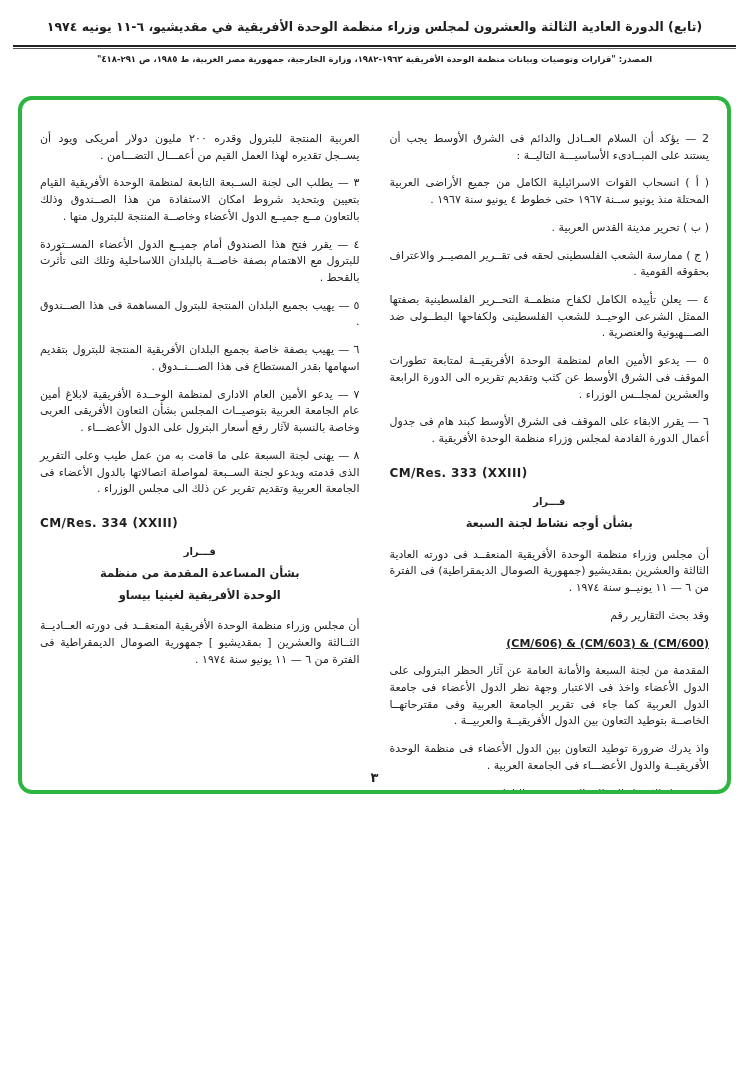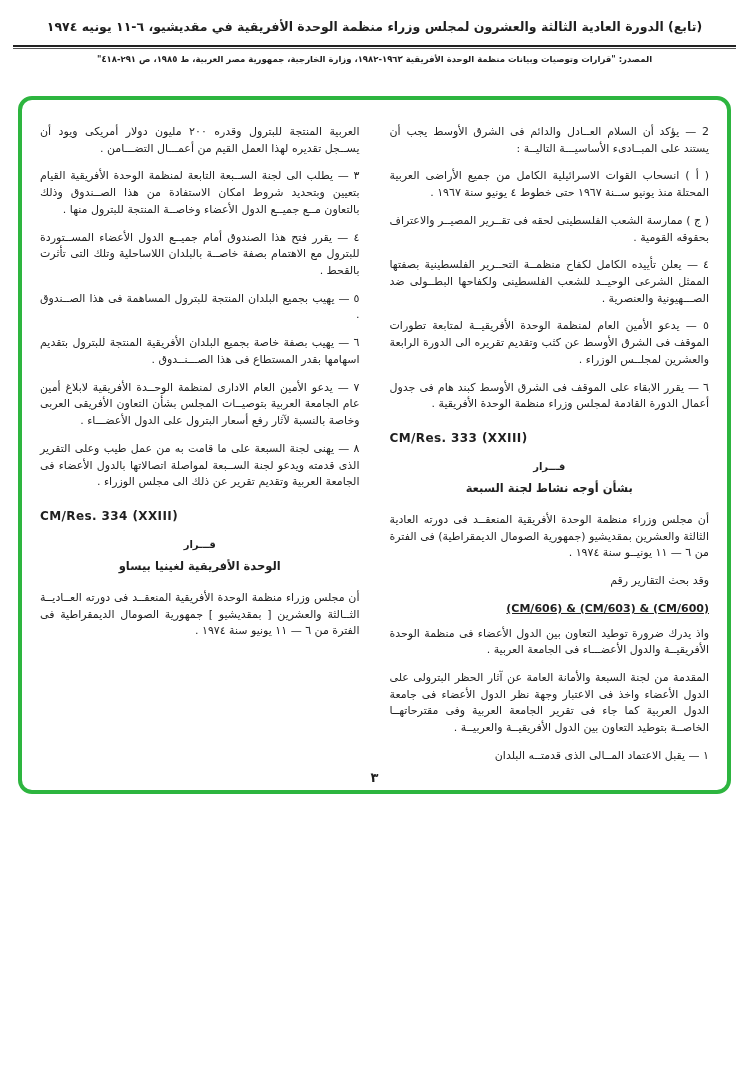--- a/index.html
+++ b/index.html
@@ -51,21 +51,21 @@
     min-width:0;
     font-size:11px;
     line-height:1.52;
     direction:rtl;
   }
   
   .block{direction:rtl;}
   .block.para{
     text-align:justify;
     text-justify:inter-word;
-    margin:4px 0 11px;
+    margin:11px 0 11px;
   }
   .block.ref{
     direction:ltr;
     text-align:left;
     font-weight:bold;
     font-size:12px;
     margin:16px 0 12px;
     letter-spacing:.4px;
   }
   .block.title{
@@ -106,44 +106,46 @@
     <div class="title">(تابع) الدورة العادية الثالثة والعشرون لمجلس وزراء منظمة الوحدة الأفريقية في مقديشيو، ٦-١١ يونيه ١٩٧٤</div>
     <div class="rule"></div>
     <div class="source">المصدر: "قرارات وتوصيات وبيانات منظمة الوحدة الأفريقية ١٩٦٣-١٩٨٢، وزارة الخارجية، جمهورية مصر العربية، ط ١٩٨٥، ص ٢٩١-٤١٨"</div>
   </div>
 
   <div class="frame">
     <div class="columns">
       <div class="col">
           <div class="block para">2 — يؤكد أن السلام العــادل والدائم فى الشرق الأوسط يجب أن يستند على المبــادىء الأساسيـــة التاليــة :</div>
           <div class="block para">( أ ) انسحاب القوات الاسرائيلية الكامل من جميع الأراضى العربية المحتلة منذ يونيو ســنة ١٩٦٧ حتى خطوط ٤ يونيو سنة ١٩٦٧ .</div>
+          <div class="block para">( ب ) تحرير مدينة القدس العربية .</div>
           <div class="block para">( ج ) ممارسة الشعب الفلسطينى لحقه فى تقــرير المصيــر والاعتراف بحقوقه القومية .</div>
           <div class="block para">٤ — يعلن تأييده الكامل لكفاح منظمــة التحــرير الفلسطينية بصفتها الممثل الشرعى الوحيــد للشعب الفلسطينى ولكفاحها البطــولى ضد الصـــهيونية والعنصرية .</div>
           <div class="block para">٥ — يدعو الأمين العام لمنظمة الوحدة الأفريقيــة لمتابعة تطورات الموقف فى الشرق الأوسط عن كثب وتقديم تقريره الى الدورة الرابعة والعشرين لمجلــس الوزراء .</div>
           <div class="block para">٦ — يقرر الابقاء على الموقف فى الشرق الأوسط كبند هام فى جدول أعمال الدورة القادمة لمجلس وزراء منظمة الوحدة الأفريقية .</div>
           <div class="block ref">CM/Res. 333  (XXIII)</div>
           <div class="block title">قـــرار</div>
           <div class="block subtitle last">بشأن أوجه نشاط لجنة السبعة</div>
           <div class="block para">أن مجلس وزراء منظمة الوحدة الأفريقية المنعقــد فى دورته العادية الثالثة والعشرين بمقديشيو (جمهورية الصومال الديمقراطية) فى الفترة من ٦ — ١١ يونيــو سنة ١٩٧٤ .</div>
           <div class="block para">وقد بحث التقارير رقم</div>
           <div class="block codes">(CM/606) &amp; (CM/603) &amp; (CM/600)</div>
+          <div class="block para">المقدمة من لجنة السبعة والأمانة العامة عن آثار الحظر البترولى على الدول الأعضاء واخذ فى الاعتبار وجهة نظر الدول الأعضاء فى جامعة الدول العربية كما جاء فى تقرير الجامعة العربية وفى مقترحاتهــا الخاصــة بتوطيد التعاون بين الدول الأفريقيــة والعربيــة .</div>
           <div class="block para">واذ يدرك ضرورة توطيد التعاون بين الدول الأعضاء فى منظمة الوحدة الأفريقيــة والدول الأعضـــاء فى الجامعة العربية .</div>
-          <div class="block para">المقدمة من لجنة السبعة والأمانة العامة عن آثار الحظر البترولى على الدول الأعضاء واخذ فى الاعتبار وجهة نظر الدول الأعضاء فى جامعة الدول العربية كما جاء فى تقرير الجامعة العربية وفى مقترحاتهــا الخاصــة بتوطيد التعاون بين الدول الأفريقيــة والعربيــة .</div>
           <div class="block para">١ — يقبل الاعتماد المــالى الذى قدمتــه البلدان</div>
         </div>
       <div class="col">
           <div class="block para">العربية المنتجة للبترول وقدره ٢٠٠ مليون دولار أمريكى ويود أن يســجل تقديره لهذا العمل القيم من أعمـــال التضـــامن .</div>
           <div class="block para">٣ — يطلب الى لجنة الســبعة التابعة لمنظمة الوحدة الأفريقية القيام بتعيين وبتحديد شروط امكان الاستفادة من هذا الصــندوق وذلك بالتعاون مــع جميــع الدول الأعضاء وخاصــة المنتجة للبترول منها .</div>
           <div class="block para">٤ — يقرر فتح هذا الصندوق أمام جميــع الدول الأعضاء المســتوردة للبترول مع الاهتمام بصفة خاصــة بالبلدان اللاساحلية وتلك التى تأثرت بالقحط .</div>
           <div class="block para">٥ — يهيب بجميع البلدان المنتجة للبترول المساهمة فى هذا الصــندوق .</div>
           <div class="block para">٦ — يهيب بصفة خاصة بجميع البلدان الأفريقية المنتجة للبترول بتقديم اسهامها بقدر المستطاع فى هذا الصـــنــدوق .</div>
           <div class="block para">٧ — يدعو الأمين العام الادارى لمنظمة الوحــدة الأفريقية لابلاغ أمين عام الجامعة العربية بتوصيــات المجلس بشأن التعاون الأفريقى العربى وخاصة بالنسبة لآثار رفع أسعار البترول على الدول الأعضـــاء .</div>
           <div class="block para">٨ — يهنى لجنة السبعة على ما قامت به من عمل طيب وعلى التقرير الذى قدمته ويدعو لجنة الســبعة لمواصلة اتصالاتها بالدول الأعضاء فى الجامعة العربية وتقديم تقرير عن ذلك الى مجلس الوزراء .</div>
           <div class="block ref">CM/Res. 334  (XXIII)</div>
           <div class="block title">قـــرار</div>
+          <div class="block subtitle">بشأن المساعدة المقدمة من منظمة</div>
           <div class="block subtitle last">الوحدة الأفريقية لغينيا بيساو</div>
           <div class="block para">أن مجلس وزراء منظمة الوحدة الأفريقية المنعقــد فى دورته العــاديــة الثــالثة والعشرين [ بمقديشيو ] جمهورية الصومال الديمقراطية فى الفترة من ٦ — ١١ يونيو سنة ١٩٧٤ .</div>
         </div>
     </div>
     <div class="pageno">٣</div>
   </div>
 
 </div>
 
 </body></html>

